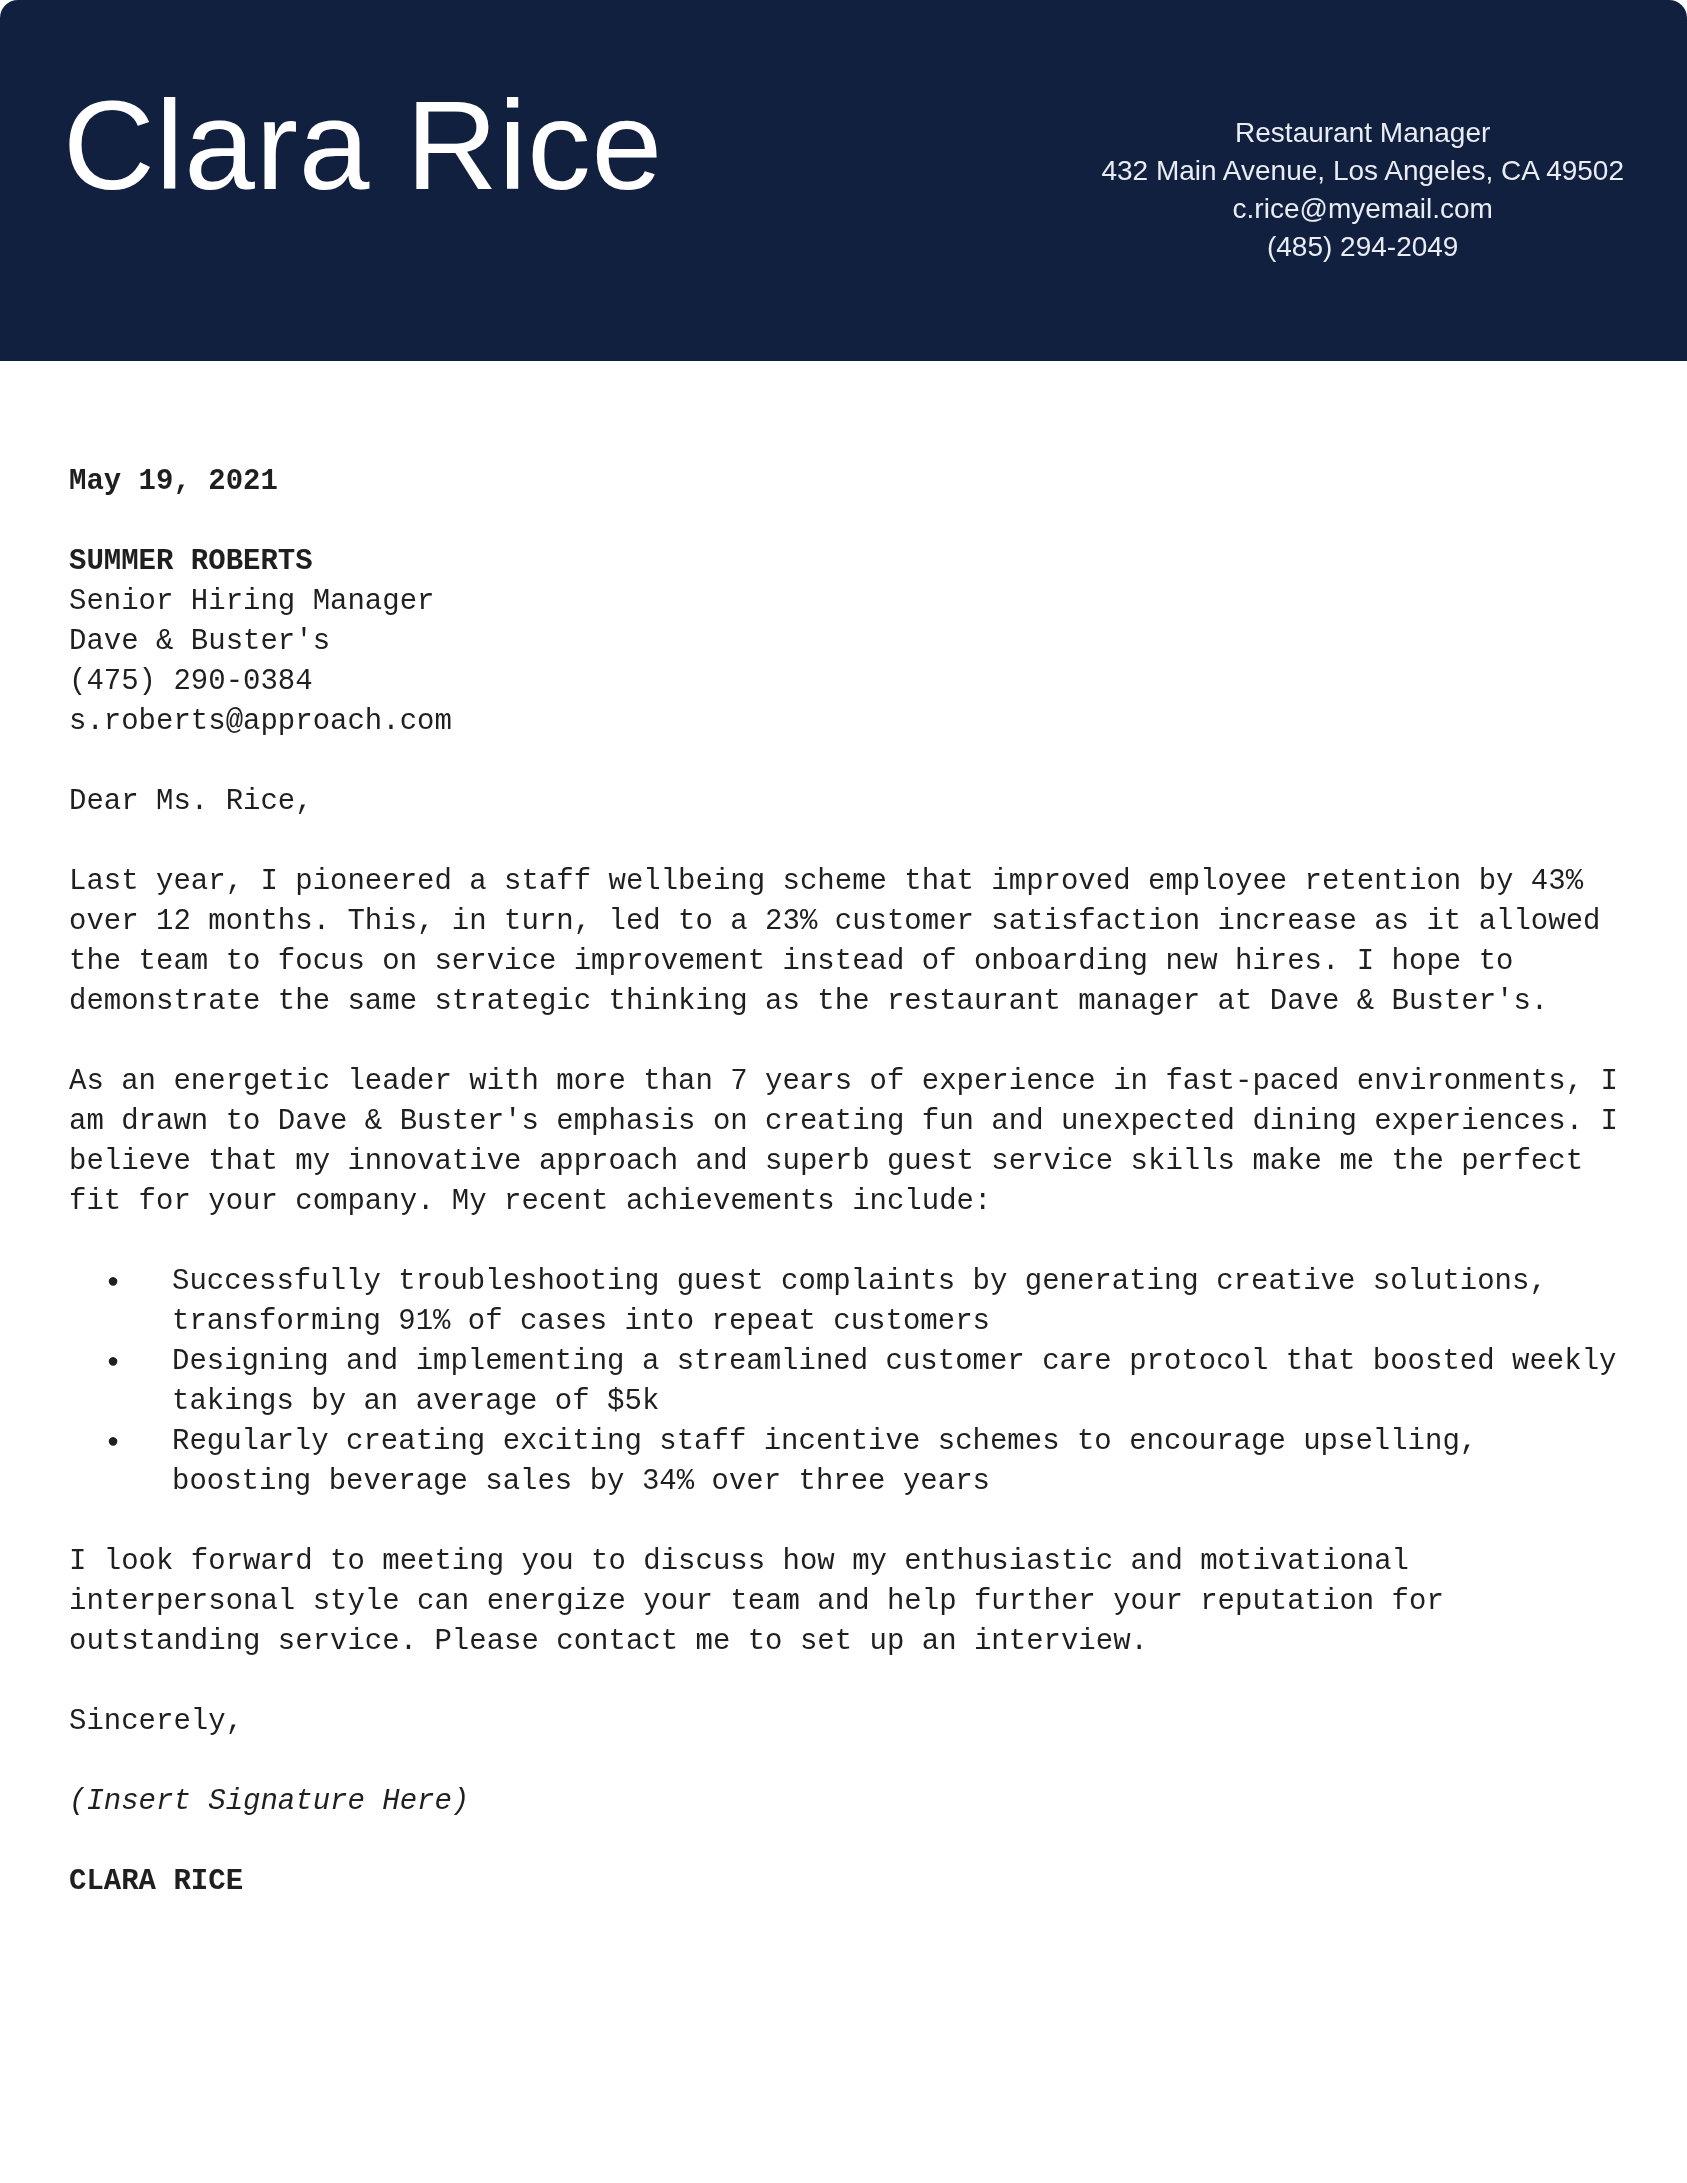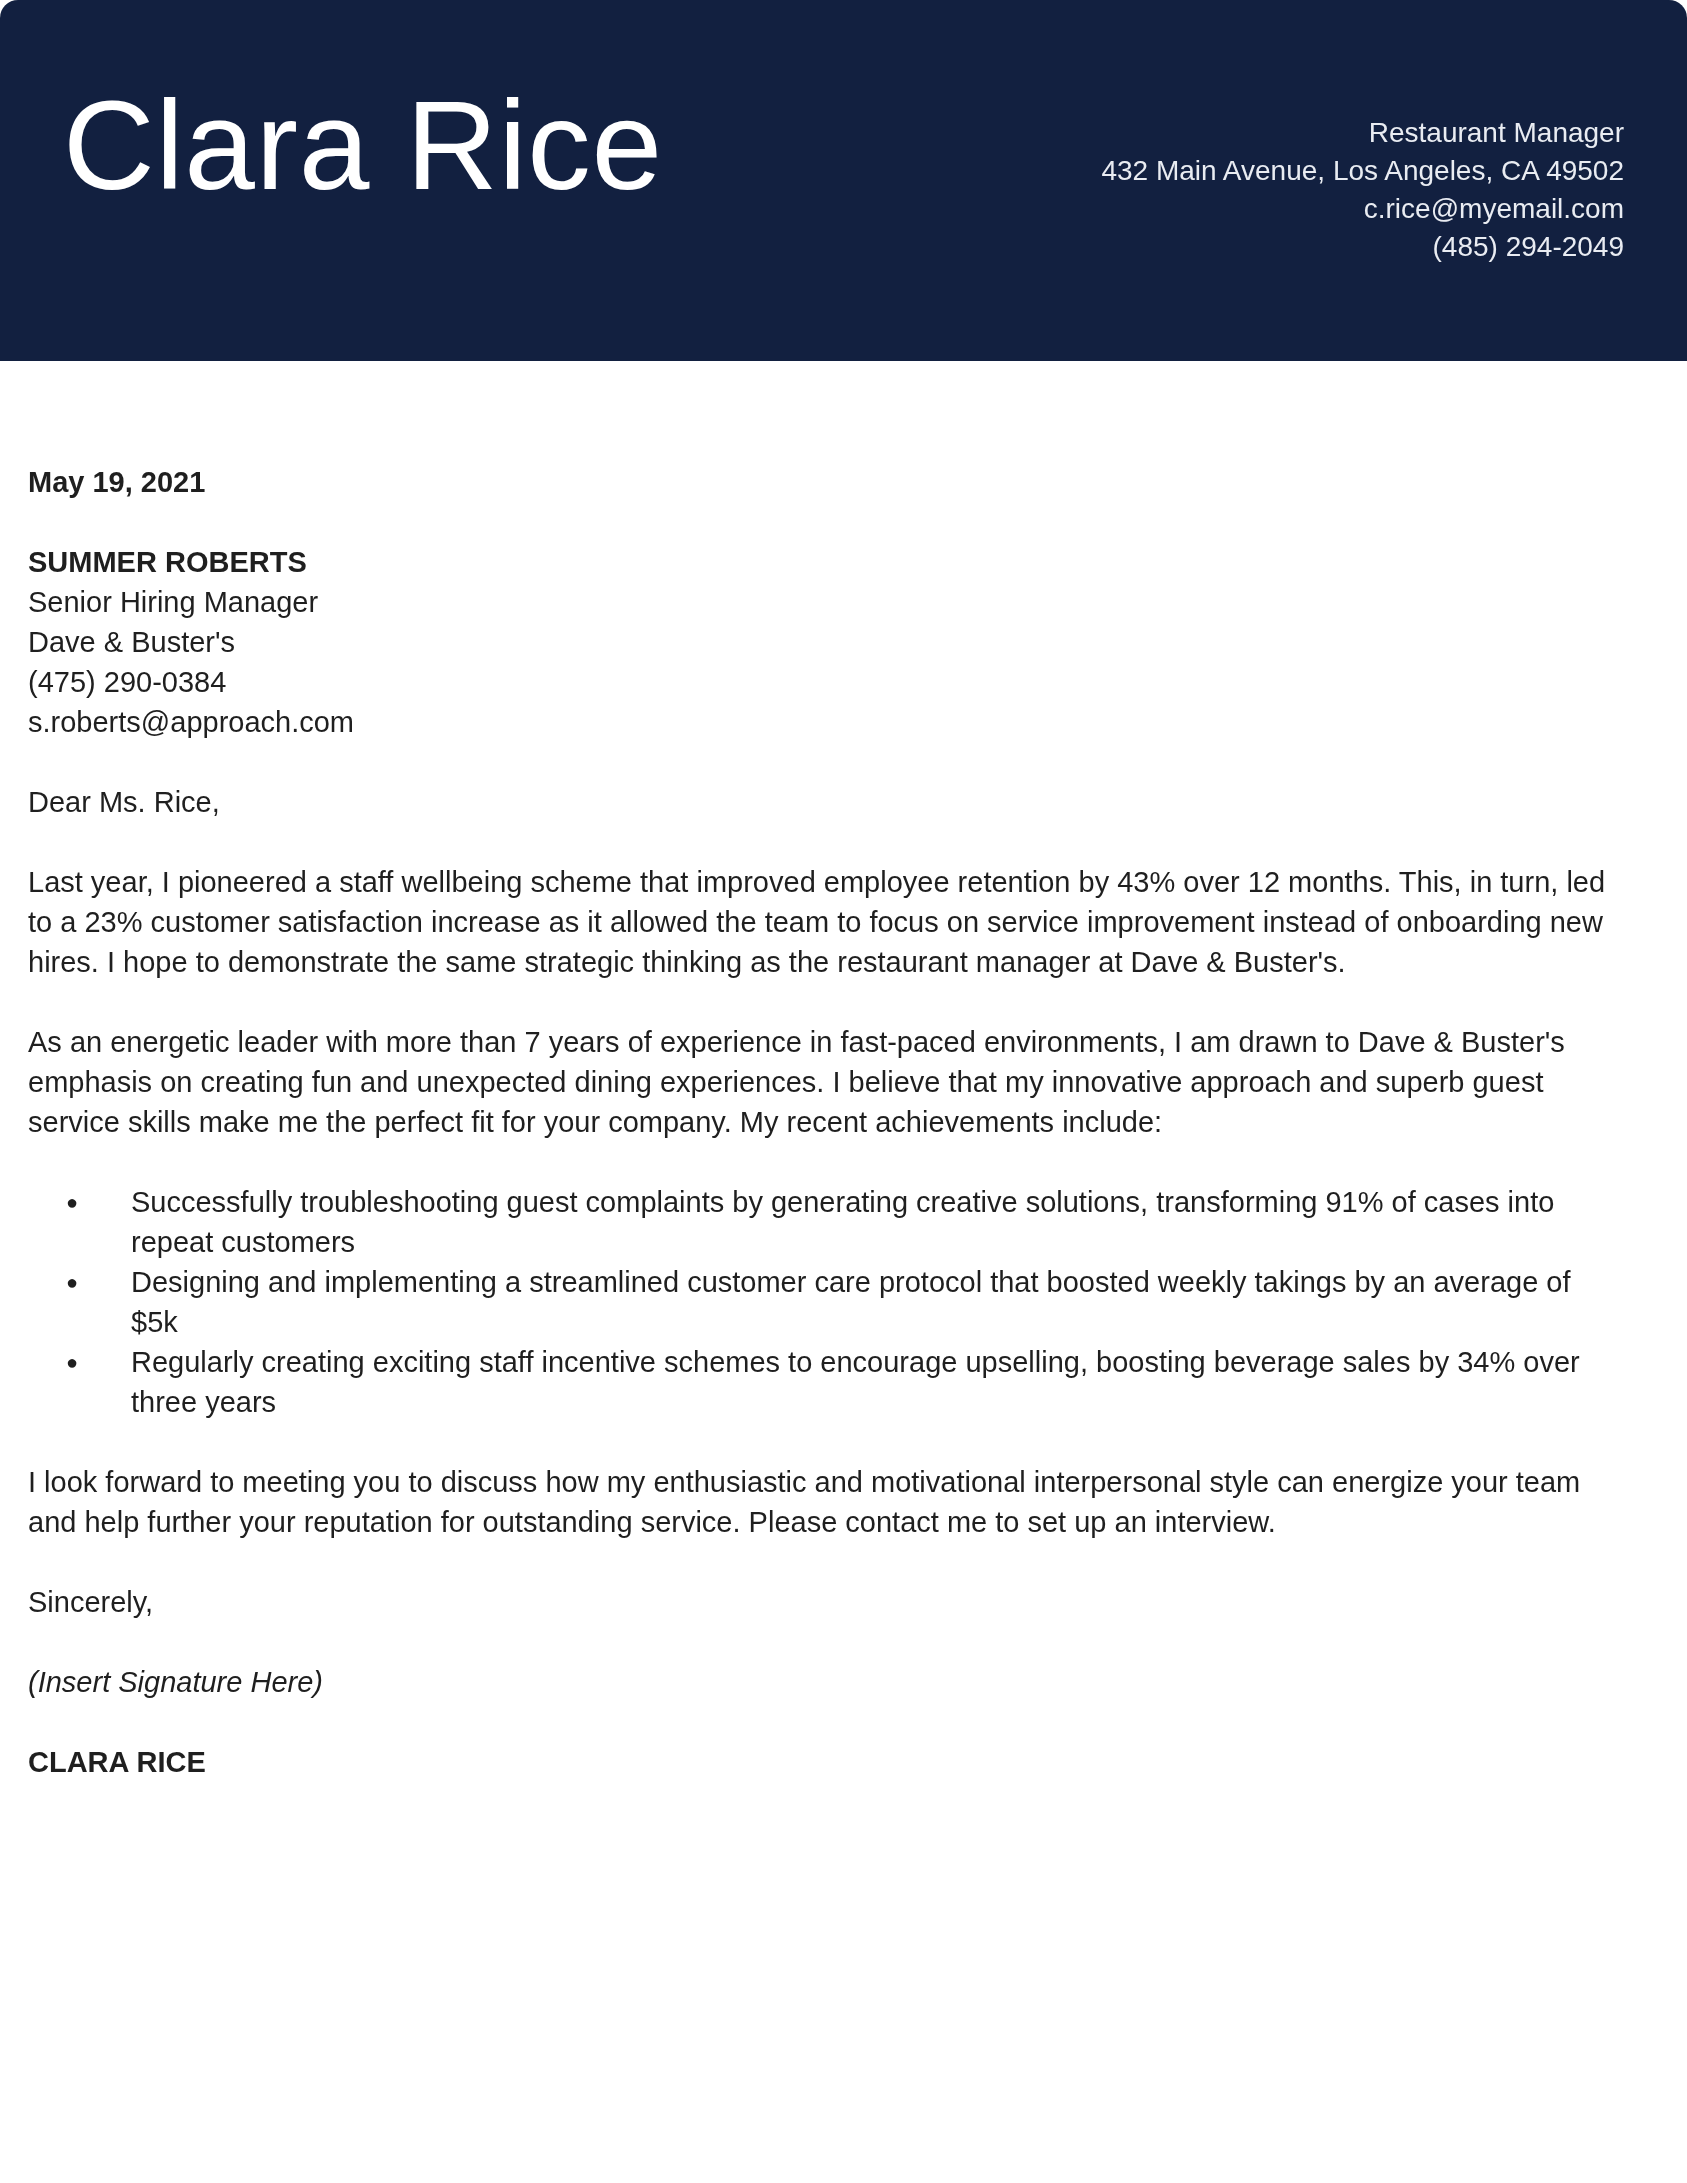--- a/index.html
+++ b/index.html
@@ -33,35 +33,36 @@
     margin-top: 79px;
     font-size: 127px;
     line-height: 132px;
     font-weight: 400;
     color: #ffffff;
     letter-spacing: 0.7px;
     white-space: nowrap;
   }
   .header .contact {
     margin-top: 114px;
-    text-align: right;
+    text-align: center;
     font-size: 28px;
     line-height: 38px;
     color: #e9ecf2;
   }
   
   .content {
     position: absolute;
     top: 361px;
     left: 0;
     width: 100%;
     box-sizing: border-box;
-    padding: 101px 69px 0 28px;
+    padding: 101px 69px 0 69px;
     font-size: 29px;
     line-height: 40px;
+    font-family: Liberation Mono, monospace;
   }
   .content p, .content div.block {
     margin: 0 0 40px 0;
   }
   .bold { font-weight: 700; }
   .italic { font-style: italic; }
   .recipient-line { margin: 0; }
   ul.achievements {
     list-style: none;
     margin: 0 0 40px 0;

